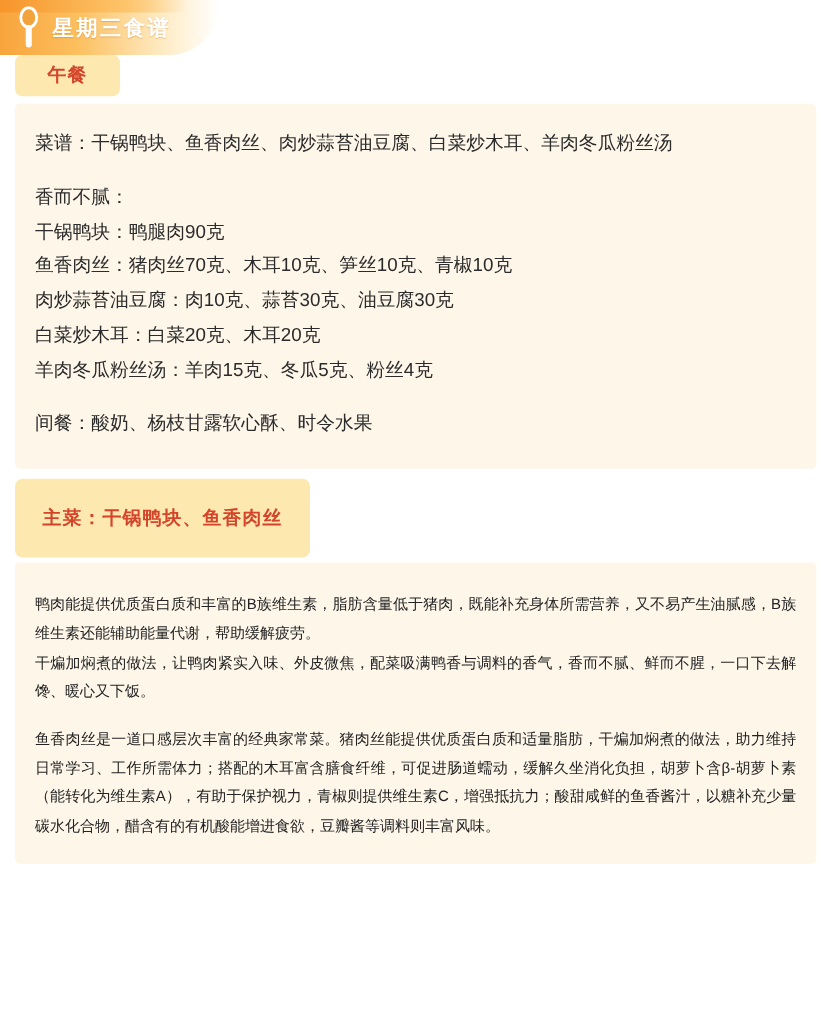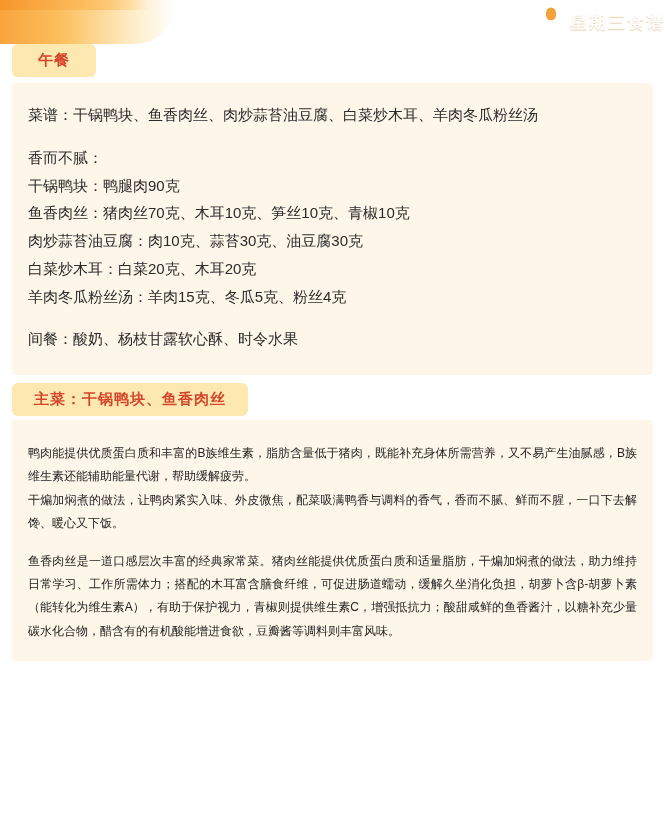--- a/index.html
+++ b/index.html
@@ -21,21 +21,20 @@
     background: #ffffff;
   }
 
   
   .header {
     position: relative;
     height: 44px;
     padding-left: 10px;
     display: flex;
     align-items: center;
-    justify-content: flex-end;
   }
   .header-ribbon {
     position: absolute;
     left: 0;
     top: 0;
     width: 175px;
     height: 44px;
     background: linear-gradient(90deg, #f8a43c 0%, #fcbf5e 35%, rgba(253,220,150,0.55) 75%, rgba(255,255,255,0) 100%);
     border-bottom-right-radius: 40px;
   }
@@ -69,21 +68,21 @@
   .pill-row {
     display: flex;
     padding: 0 12px;
   }
   .pill {
     background: #fde9b0;
     color: #d4442a;
     font-size: 15px;
     font-weight: bold;
     letter-spacing: 1px;
-    padding: 7px 22px;
+    padding: 22px 22px;
     border-top-left-radius: 6px;
     border-top-right-radius: 6px;
     border-bottom-left-radius: 6px;
     border-bottom-right-radius: 6px;
   }
   .pill.lunch {
     padding: 7px 26px;
   }
 
   

